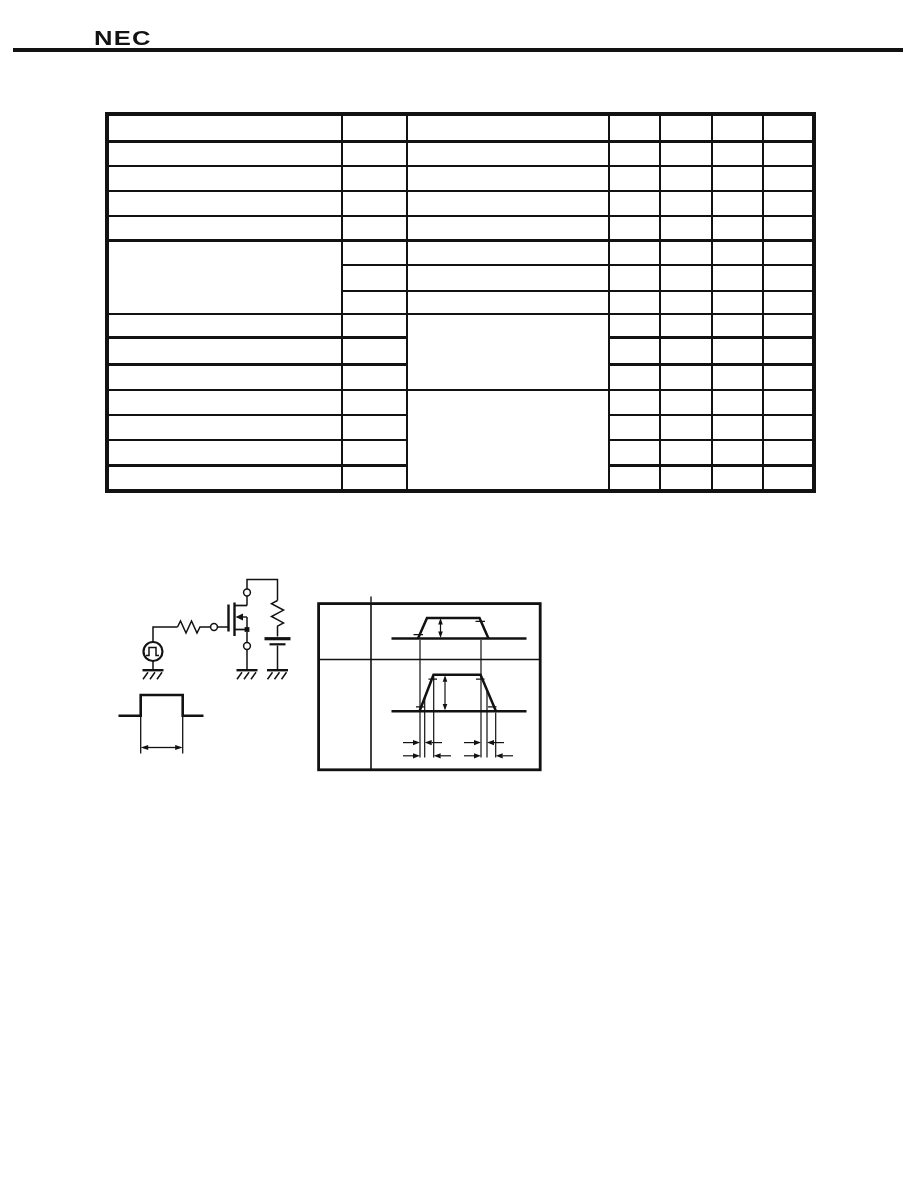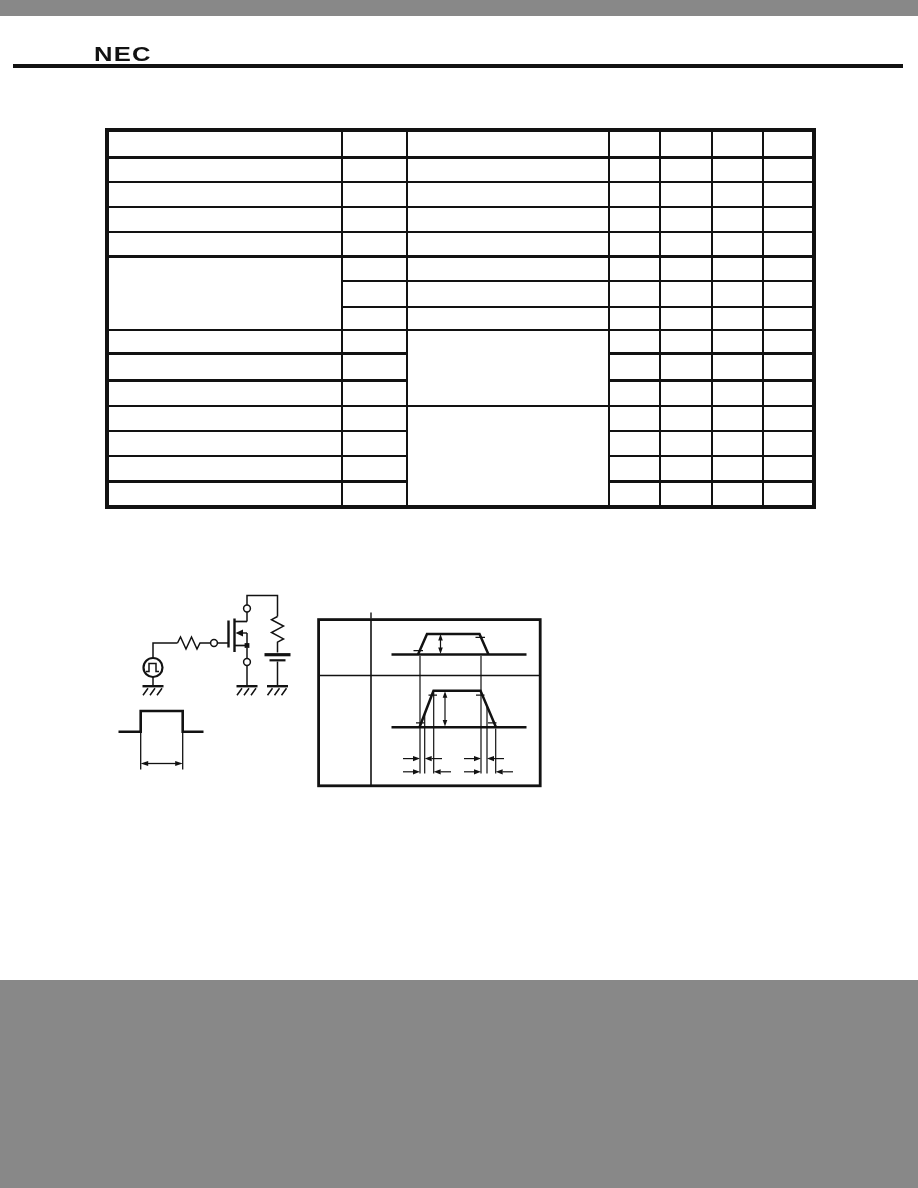--- a/index.html
+++ b/index.html
@@ -1,18 +1,18 @@
 <!DOCTYPE html>
 <html><head>
 <meta charset="utf-8">
 <style>
   :root{ --ink:#121212; --paper:#ffffff; }
   html,body{ margin:0; padding:0; background:#888; }
   .page{
-    position:relative; width:918px; height:964px; margin:16px auto;
+    position:relative; width:918px; height:1188px; margin:0 auto;
     background:var(--paper); overflow:hidden;
     font-family:"Liberation Sans", sans-serif; color:var(--ink);
   }
   .logo{
     position:absolute; left:94px; top:26px;
     font-size:21px; font-weight:bold; letter-spacing:1px;
     transform:scale(1.22,1.0); transform-origin:left top;
     color:var(--ink); user-select:none;
   }
   .header-rule{

